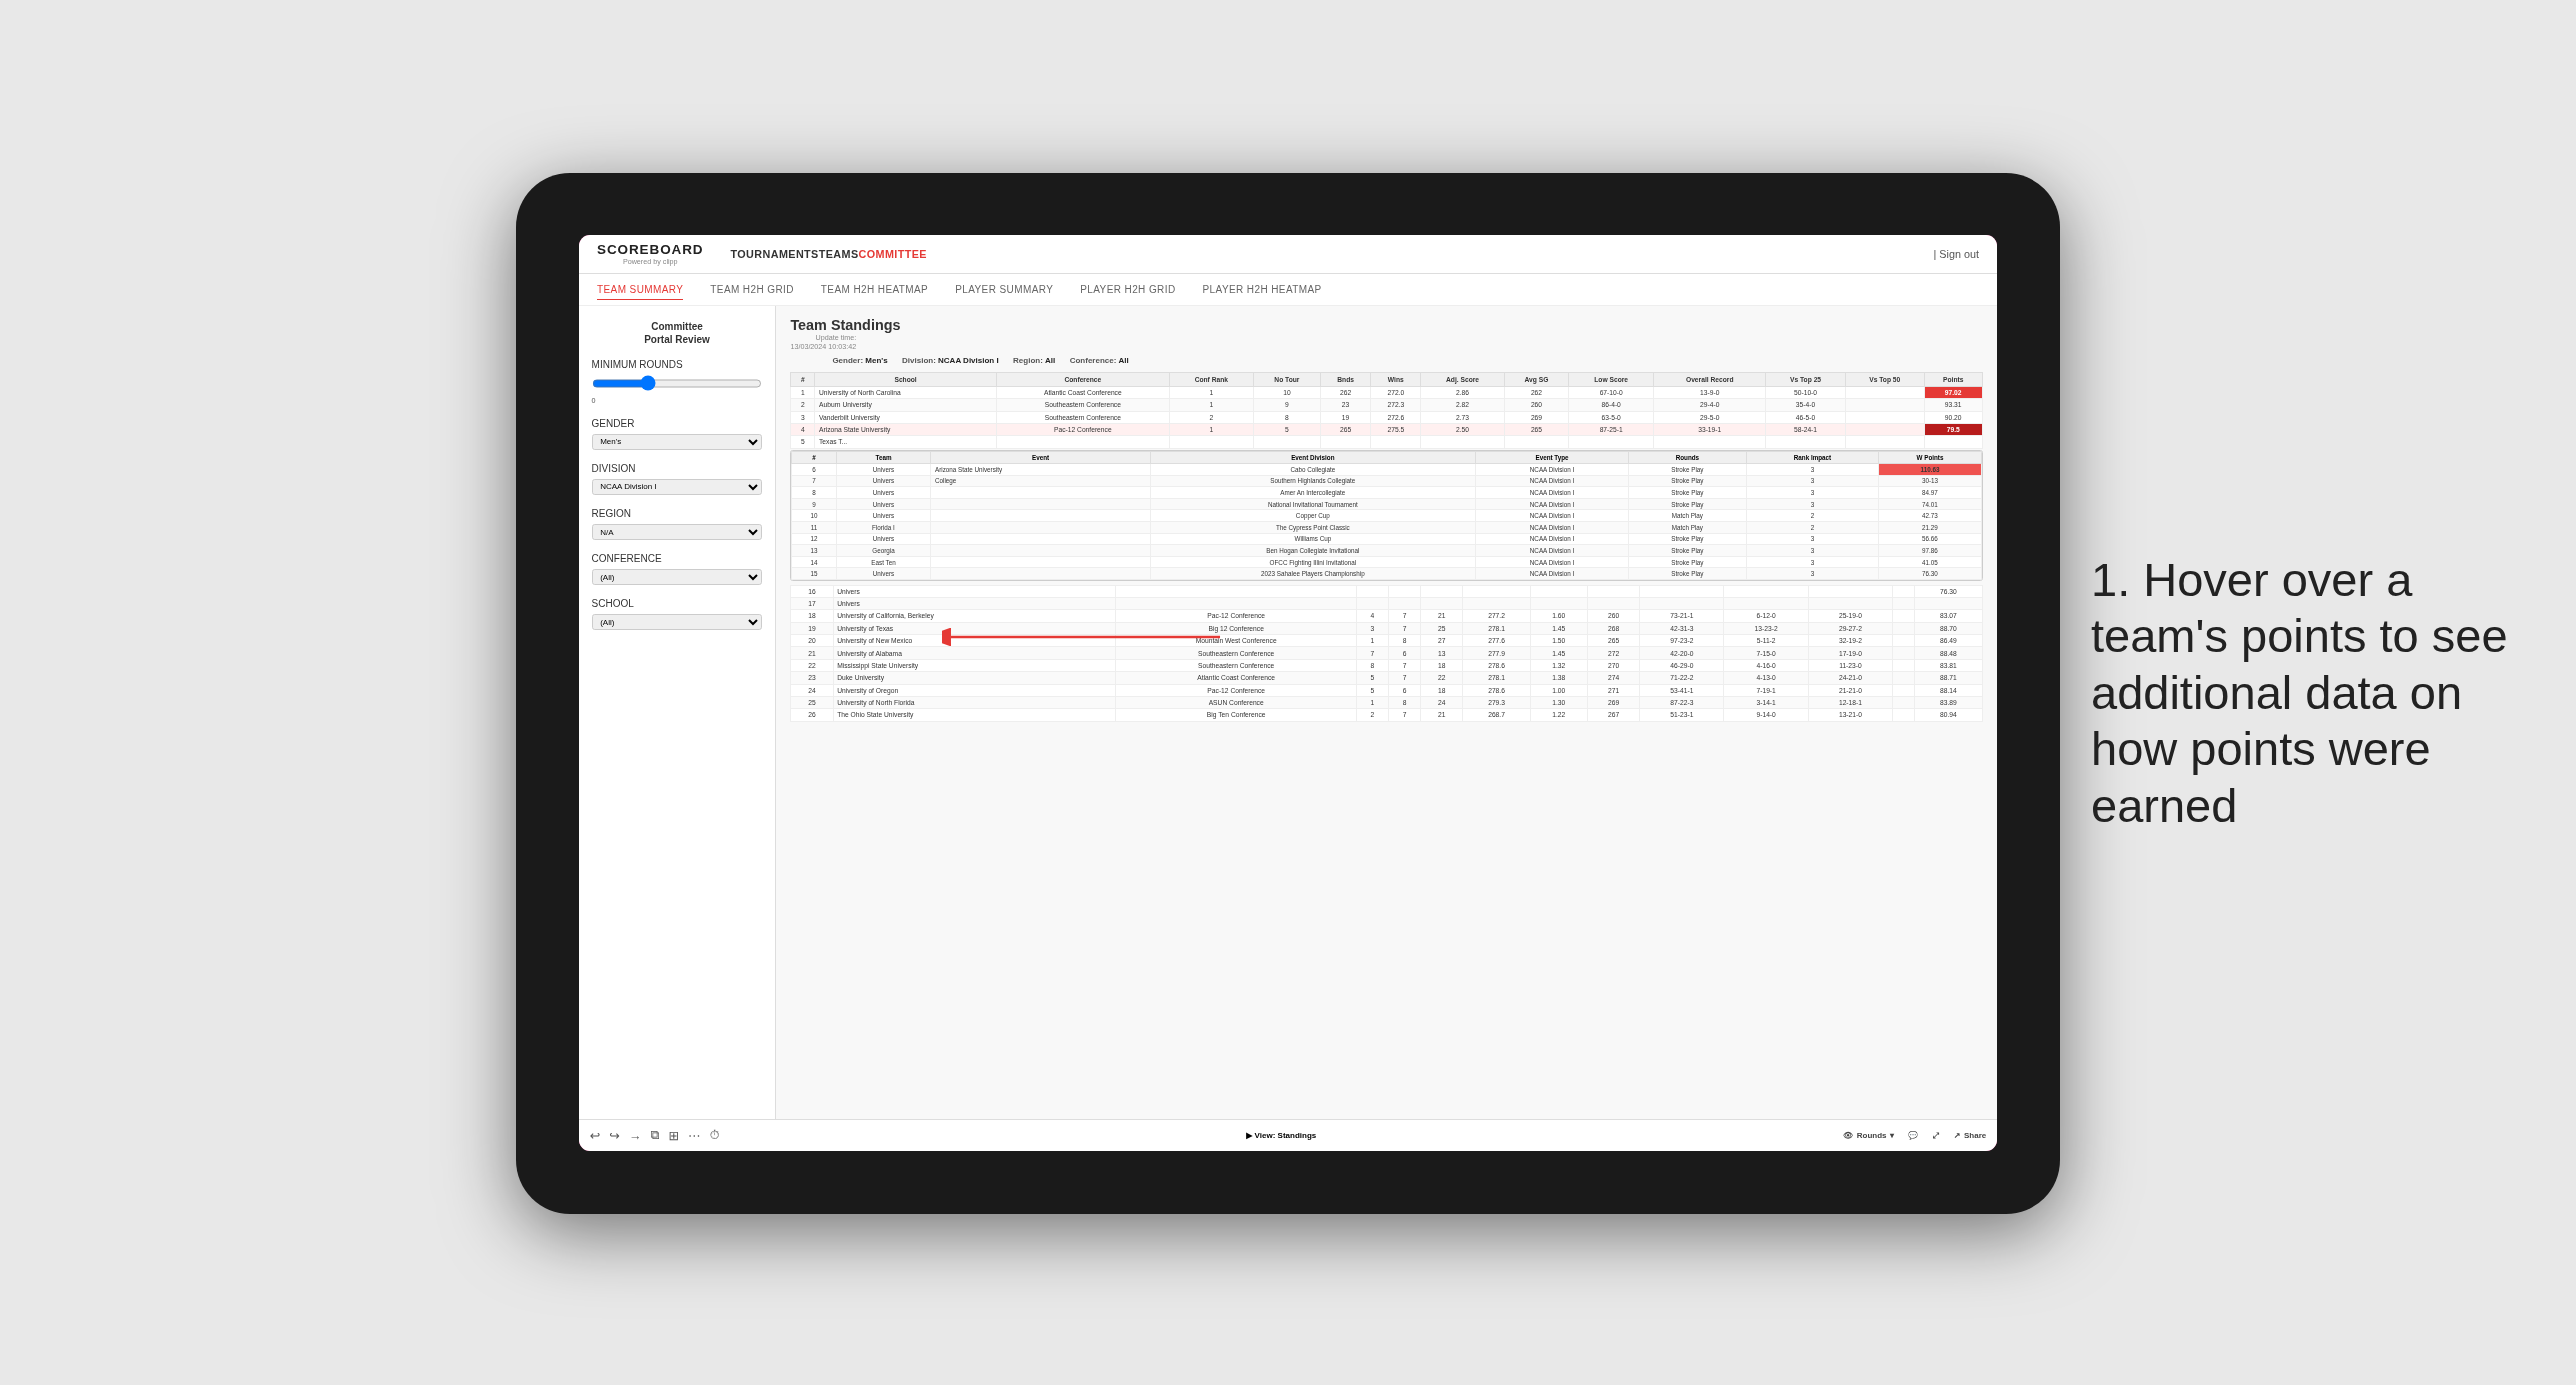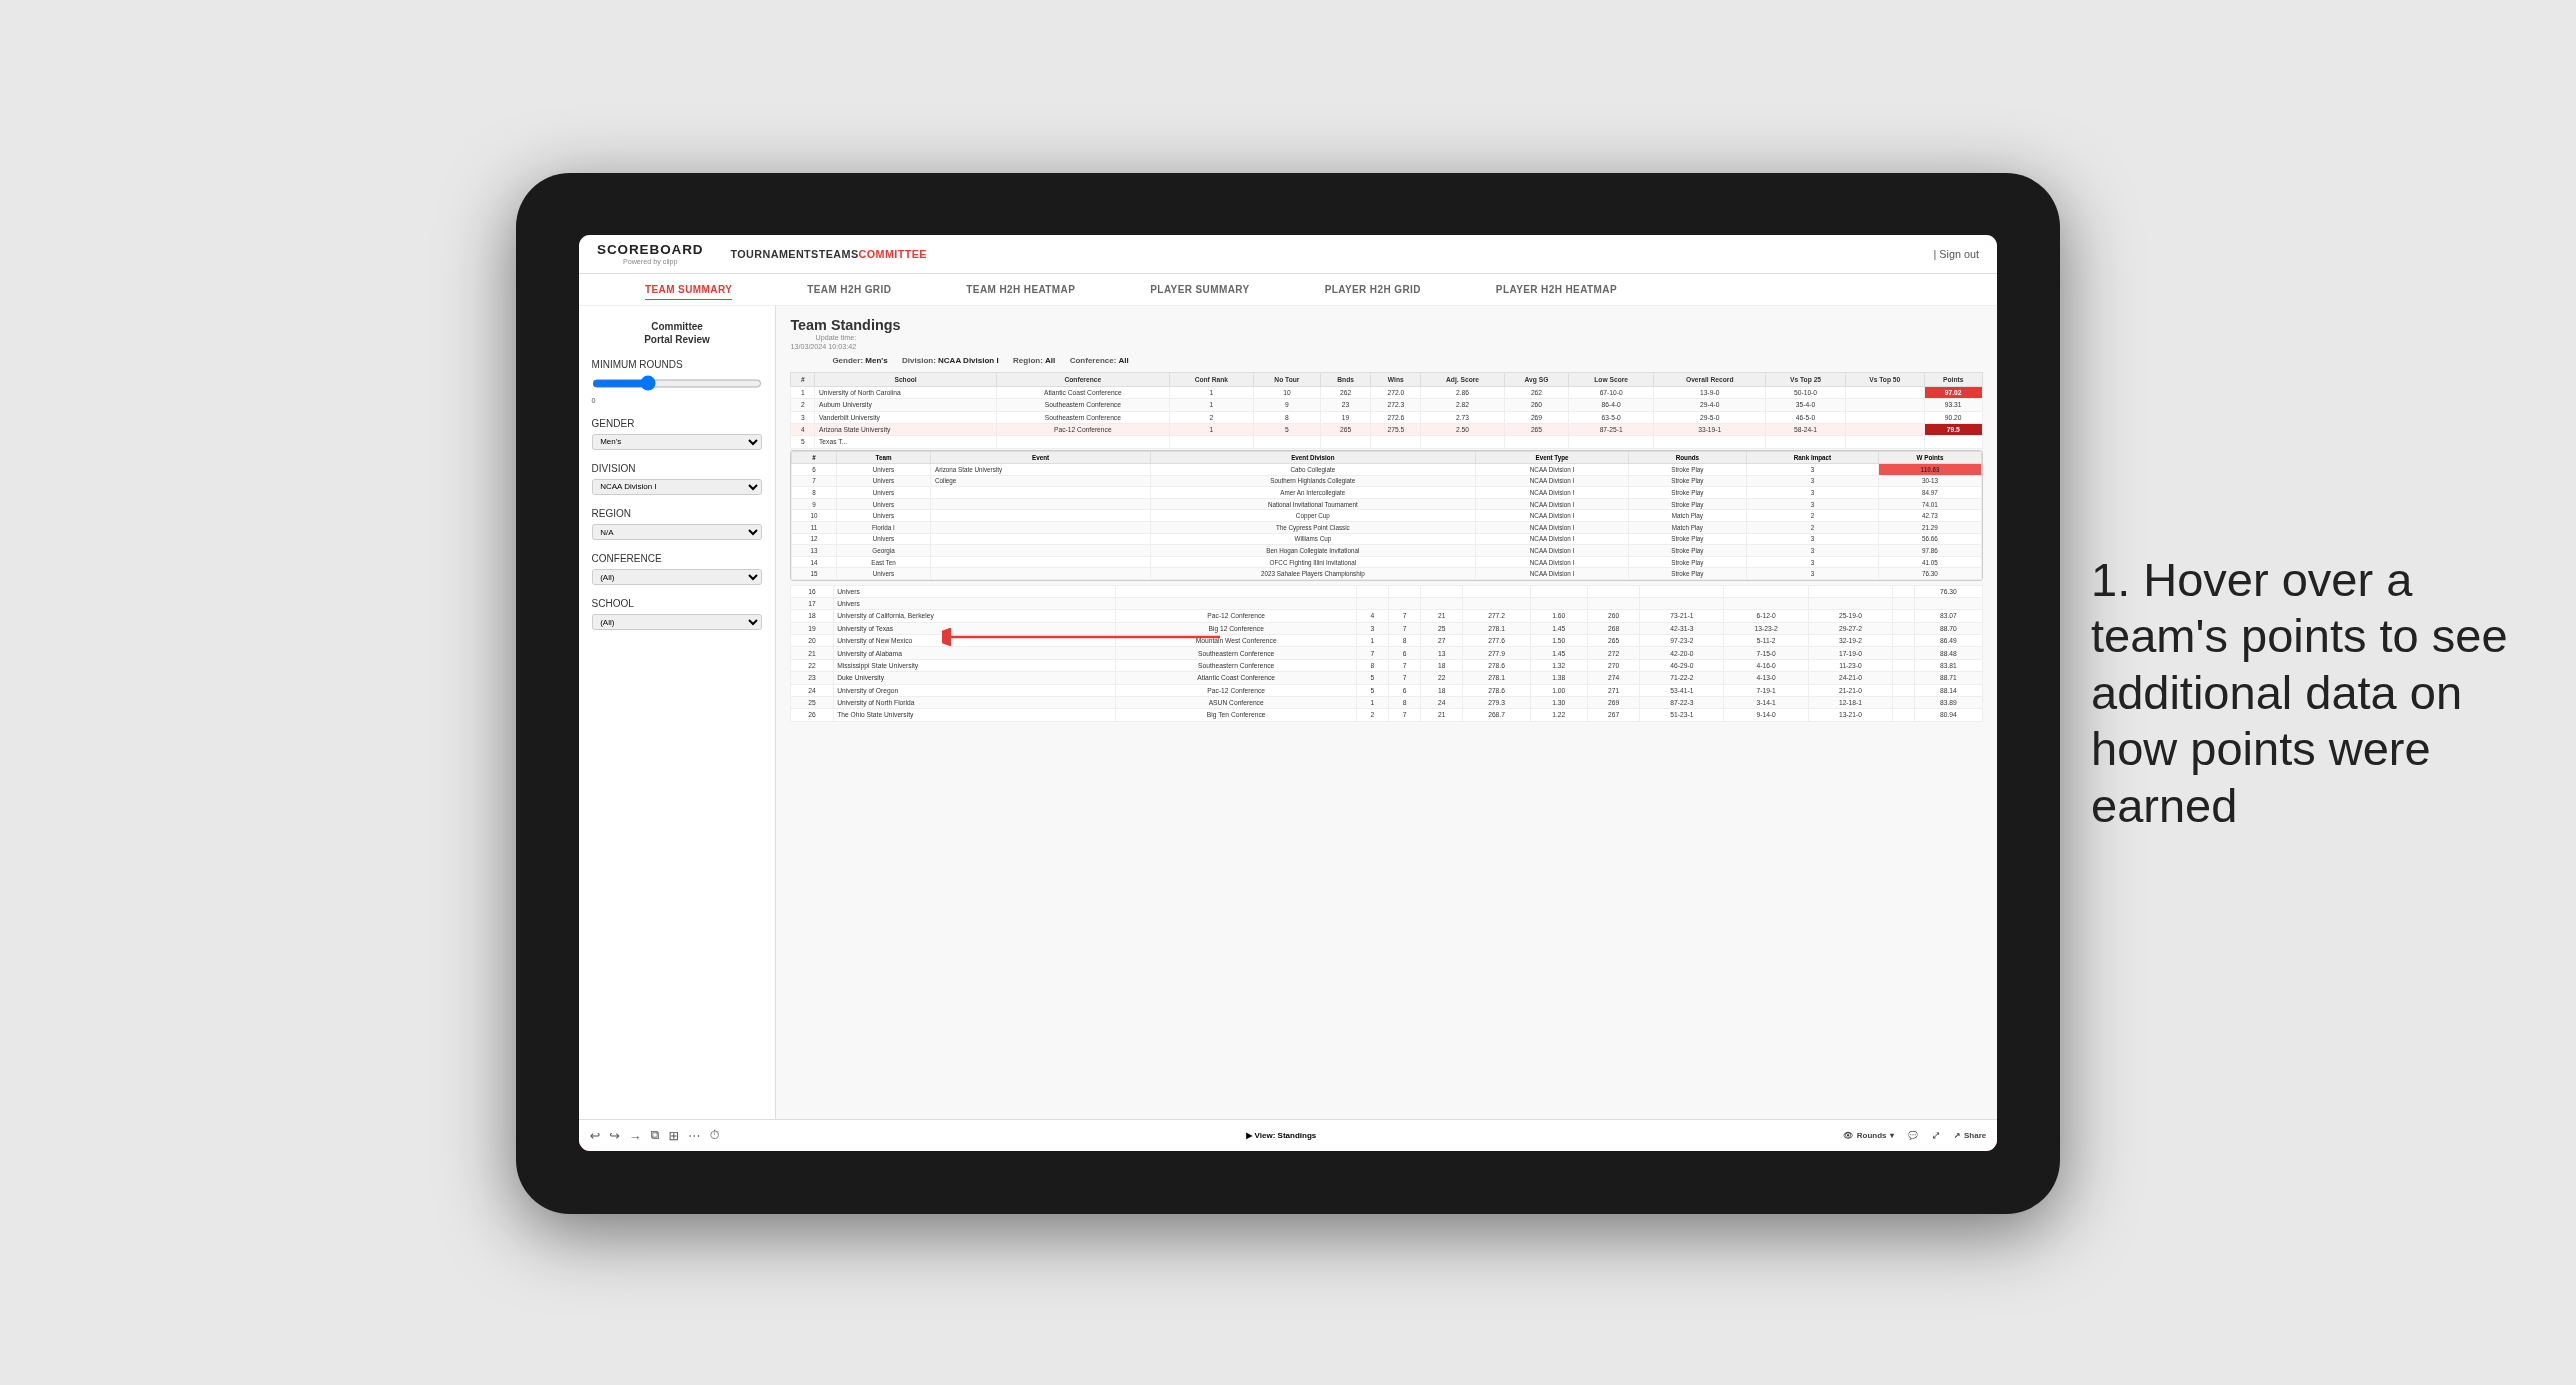--- a/index.html
+++ b/index.html
@@ -89,27 +89,26 @@
       display: flex;
       align-items: center;
       padding: 0 18px;
       height: 32px;
       background: #fff;
       border-bottom: 1.8px solid #eee;
       gap: 27px;
     }
     .tab {
       font-size: 10px;
-      font-weight: 700;
+      font-weight: 400;
       color: #666;
       cursor: pointer;
       padding: 3.6px 0;
       text-transform: uppercase;
       letter-spacing: 0.4px;
-      margin-left: 48px;
     }
     .tab.active {
       color: #e53935;
       border-bottom: 1.8px solid #e53935;
       margin-bottom: -1.8px;
     }
 
     
     .main-content {
       display: flex;

